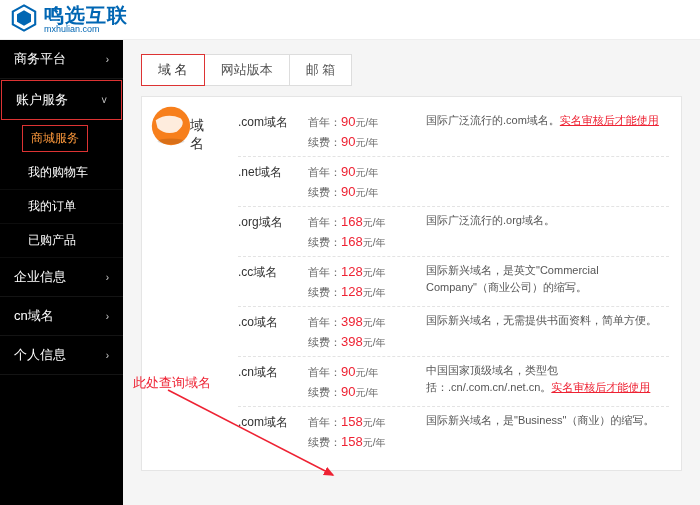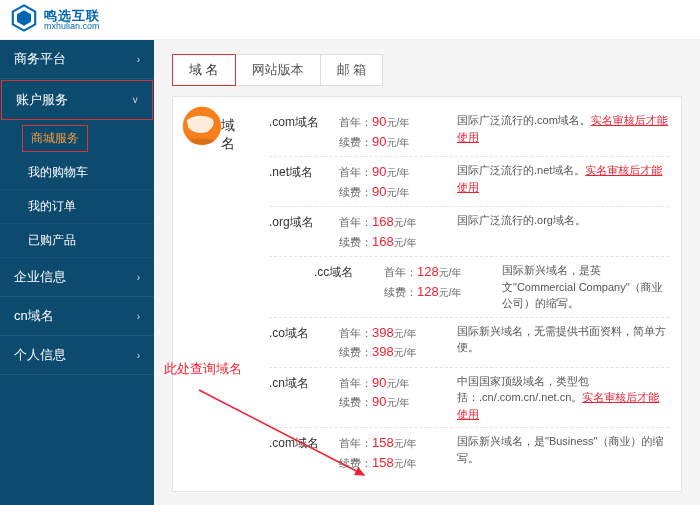--- a/index.html
+++ b/index.html
@@ -1,24 +1,24 @@
 <!DOCTYPE html>
 <html><head>
 <meta charset="utf-8">
 <style>
   * { box-sizing: border-box; margin: 0; padding: 0; }
   body { font-family: "Microsoft YaHei", Arial, sans-serif; font-size: 12px; color: #333; background: #f5f5f5; width: 700px; height: 505px; overflow: hidden; }
   .header { background: #fff; height: 40px; padding: 4px 10px; display: flex; align-items: center; border-bottom: 1px solid #eee; }
   .logo { display: flex; align-items: center; gap: 6px; }
   .logo-icon svg { width: 28px; height: 28px; }
   .logo-text { line-height: 1; }
-  .logo-cn { font-size: 13px; font-weight: bold; color: #0066b3; letter-spacing: 1px; }
+  .logo-cn { font-size: 20px; font-weight: bold; color: #0066b3; letter-spacing: 1px; }
   .logo-en { font-size: 9px; color: #0066b3; }
   .layout { display: flex; height: calc(505px - 40px); }
-  .sidebar { width: 154px; background: #0c4a6e; color: #fff; font-size: 13px; overflow-y: auto; }
+  .sidebar { width: 123px; background: #000000; color: #fff; font-size: 13px; overflow-y: auto; }
   .side-item { padding: 10px 14px; border-bottom: 1px solid rgba(255,255,255,0.08); display: flex; justify-content: space-between; align-items: center; cursor: pointer; }
   .side-item.boxed { border: 1px solid #d33; margin: 1px; }
   .side-sub { padding: 8px 4px 8px 28px; font-size: 12px; cursor: pointer; border-bottom: 1px solid rgba(255,255,255,0.05); }
   .side-sub.orange { color: #ff9a3c; }
   .side-sub.orange.boxed { border:1px solid #d33; margin:1px 1px; display:inline-block; padding:4px 8px; margin-left:22px; margin-top:4px; margin-bottom:4px;}
   .chev { font-size: 10px; opacity: .8; }
   .main { flex: 1; padding: 14px 18px 10px 18px; overflow-y: auto; background: #f5f5f5; position: relative; }
   .tabs { display: flex; gap: 0; margin-bottom: 10px; }
   .tab { background:#fff; border:1px solid #ddd; padding:6px 16px; font-size:13px; color:#555; cursor:pointer; margin-right:-1px; }
   .tab.active { border:1px solid #d33; color:#333; position:relative; }
@@ -88,29 +88,28 @@
         </div>
       <div id="domain-rows" style="margin-left: 84px;">
           <div class="row">
             <div class="col-ext" style="width: 62px;">.com域名</div>
             <div class="col-price">首年：<span class="num">90</span><span class="unit">元/年</span><br>续费：<span class="num">90</span><span class="unit">元/年</span></div>
             <div class="col-desc">国际广泛流行的.com域名。<span class="lnk">实名审核后才能使用</span></div>
           </div>
           <div class="row">
             <div class="col-ext" style="width: 62px;">.net域名</div>
             <div class="col-price">首年：<span class="num">90</span><span class="unit">元/年</span><br>续费：<span class="num">90</span><span class="unit">元/年</span></div>
-            <div class="col-desc">国际广泛流行的.net域名。<span class="lnk">实名审核后才能使用</span></div>
           </div>
           <div class="row">
             <div class="col-ext" style="width: 62px;">.org域名</div>
             <div class="col-price">首年：<span class="num">168</span><span class="unit">元/年</span><br>续费：<span class="num">168</span><span class="unit">元/年</span></div>
             <div class="col-desc">国际广泛流行的.org域名。</div>
           </div>
           <div class="row">
-            <div class="col-ext" style="width: 62px; margin-left: 45px;">.cc域名</div>
+            <div class="col-ext" style="width: 62px;">.cc域名</div>
             <div class="col-price">首年：<span class="num">128</span><span class="unit">元/年</span><br>续费：<span class="num">128</span><span class="unit">元/年</span></div>
             <div class="col-desc">国际新兴域名，是英文"Commercial Company"（商业公司）的缩写。</div>
           </div>
           <div class="row">
             <div class="col-ext" style="width: 62px;">.co域名</div>
             <div class="col-price">首年：<span class="num">398</span><span class="unit">元/年</span><br>续费：<span class="num">398</span><span class="unit">元/年</span></div>
             <div class="col-desc">国际新兴域名，无需提供书面资料，简单方便。</div>
           </div>
           <div class="row">
             <div class="col-ext" style="width: 62px;">.cn域名</div>
@@ -119,21 +118,21 @@
           </div>
           <div class="row">
             <div class="col-ext" style="width: 62px;">.com域名</div>
             <div class="col-price">首年：<span class="num">158</span><span class="unit">元/年</span><br>续费：<span class="num">158</span><span class="unit">元/年</span></div>
             <div class="col-desc">国际新兴域名，是"Business"（商业）的缩写。</div>
           </div>
         </div>
 
     </div>
 
-    <div class="annot" style="left:10px; top:320px;">此处查询域名</div>
+    <div class="annot" style="left:10px; top:334px;">此处查询域名</div>
     <svg class="arrow-svg" style="left:40px; top:345px;" width="200" height="120">
       <defs>
           <marker id="ah" markerWidth="8" markerHeight="8" refX="6" refY="3" orient="auto">
             <path d="M0,0 L7,3 L0,6 Z" fill="#e23"></path>
           </marker>
         </defs>
       <line x1="5" y1="5" x2="170" y2="90" stroke="#e23" stroke-width="1.5" marker-end="url(#ah)"></line>
     </svg>
   </div>
 </div>

